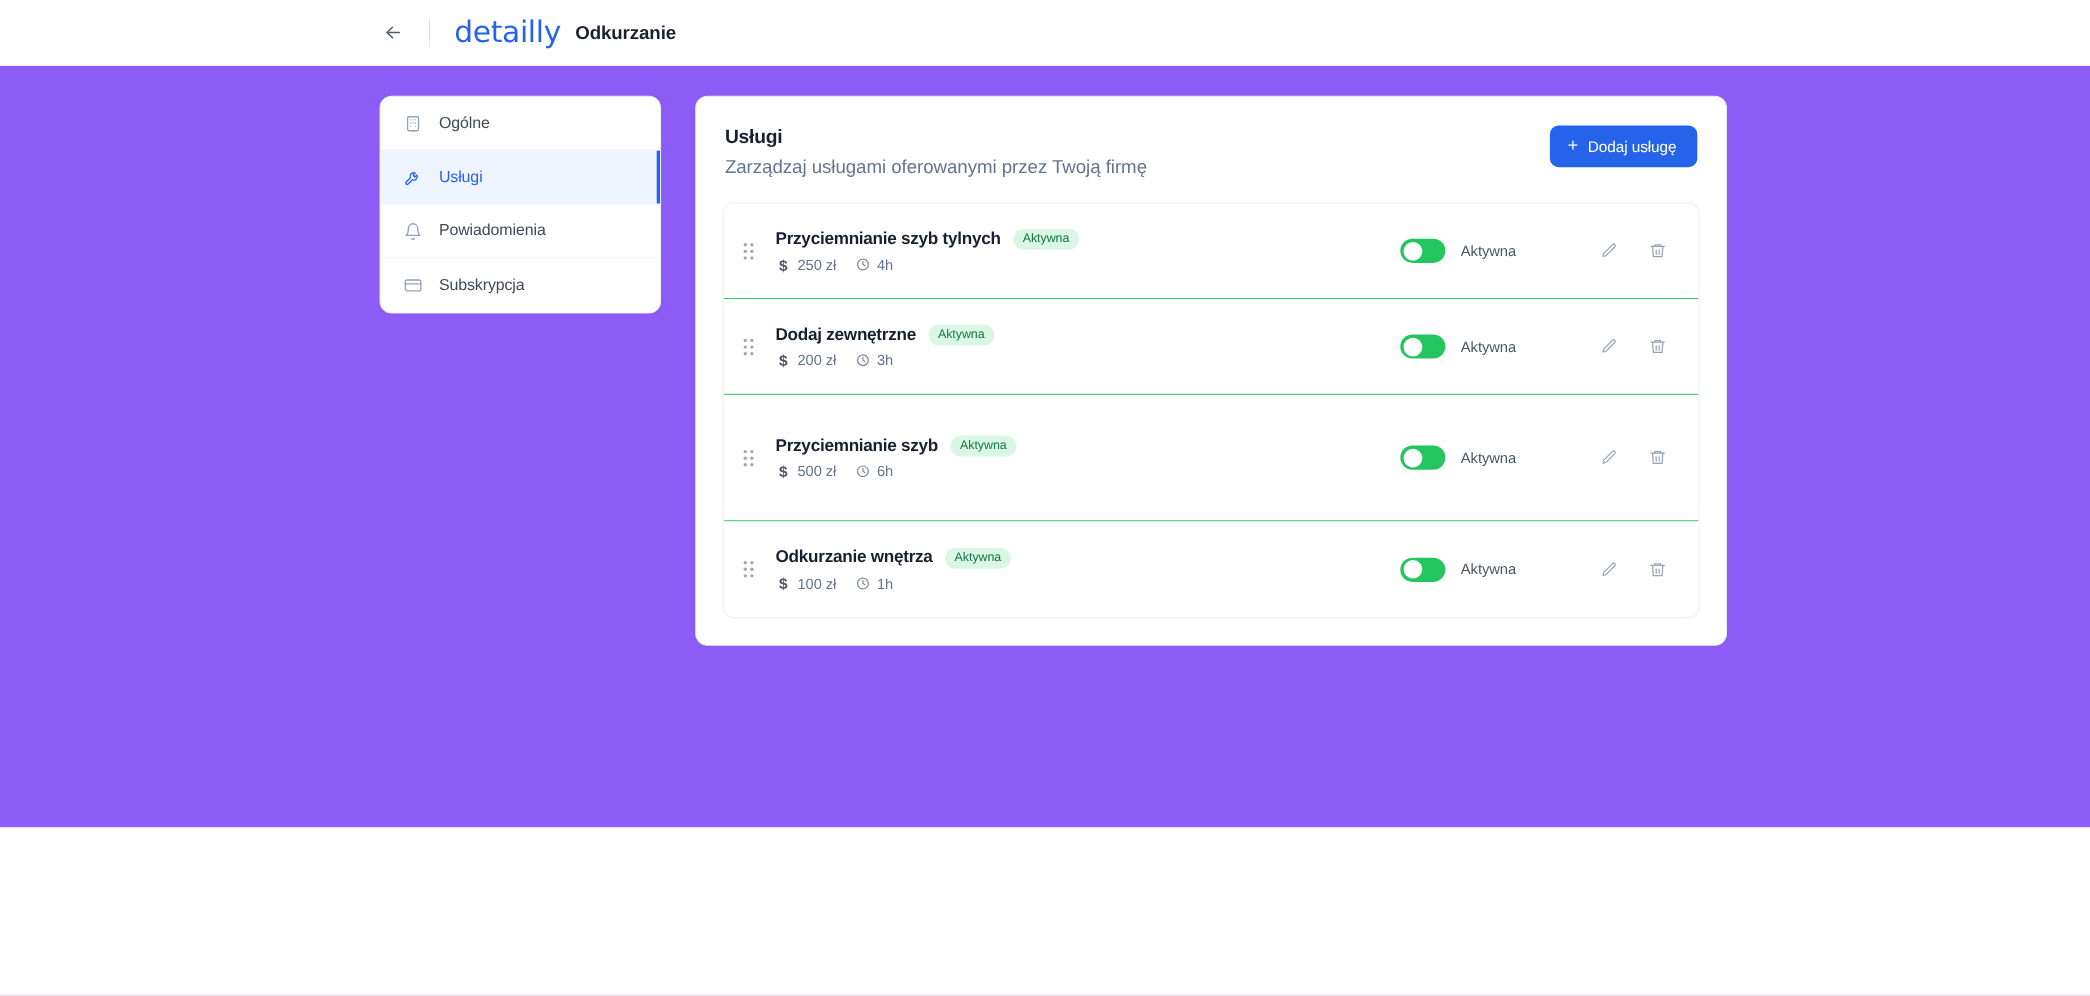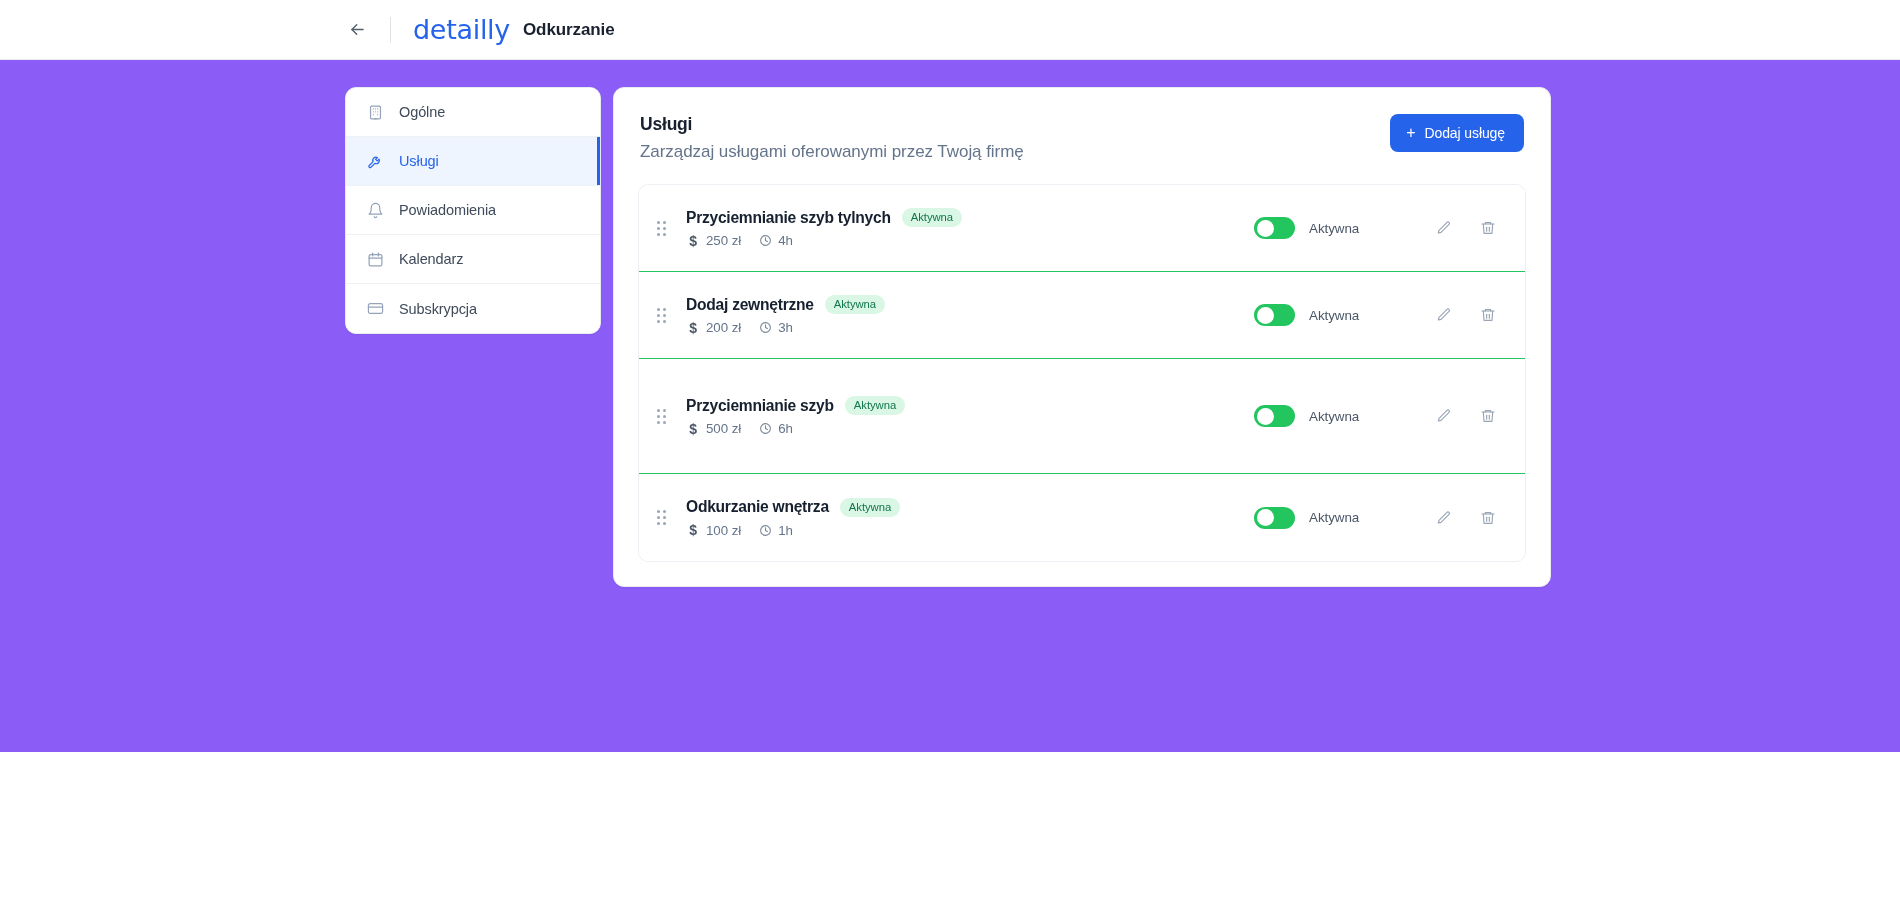--- a/index.html
+++ b/index.html
@@ -57,21 +57,21 @@
     font-weight: 700;
     color: #1a2230;
     margin-left: 13px;
     letter-spacing: -0.1px;
   }
 
   
   .body-wrap {
     display: flex;
     align-items: flex-start;
-    gap: 12px;
+    gap: 31px;
     padding: 27px 0 0 345px;
   }
 
   
   .sidebar {
     width: 256px;
     background: #ffffff;
     border: 1px solid #e9edf2;
     border-radius: 11px;
     overflow: hidden;
@@ -339,31 +339,20 @@
       <div class="nav-item">
         <span class="nav-ico">
           <svg width="17" height="17" viewBox="0 0 24 24" fill="none" stroke="currentColor" stroke-width="1.7" stroke-linecap="round" stroke-linejoin="round">
             <path d="M18 8A6 6 0 0 0 6 8c0 7-3 9-3 9h18s-3-2-3-9"></path>
             <path d="M13.73 21a2 2 0 0 1-3.46 0"></path>
           </svg>
         </span>
         <span class="nav-label">Powiadomienia</span>
       </div>
 
-      <div class="nav-item">
-        <span class="nav-ico">
-          <svg width="17" height="17" viewBox="0 0 24 24" fill="none" stroke="currentColor" stroke-width="1.7" stroke-linecap="round" stroke-linejoin="round">
-            <rect x="3" y="5" width="18" height="16" rx="2"></rect>
-            <line x1="3" y1="10" x2="21" y2="10"></line>
-            <line x1="8" y1="3" x2="8" y2="7"></line>
-            <line x1="16" y1="3" x2="16" y2="7"></line>
-          </svg>
-        </span>
-        <span class="nav-label">Kalendarz</span>
-      </div>
 
       <div class="nav-item">
         <span class="nav-ico">
           <svg width="17" height="17" viewBox="0 0 24 24" fill="none" stroke="currentColor" stroke-width="1.7" stroke-linecap="round" stroke-linejoin="round">
             <rect x="2" y="5" width="20" height="14" rx="2.5"></rect>
             <line x1="2" y1="10" x2="22" y2="10"></line>
           </svg>
         </span>
         <span class="nav-label">Subskrypcja</span>
       </div>

